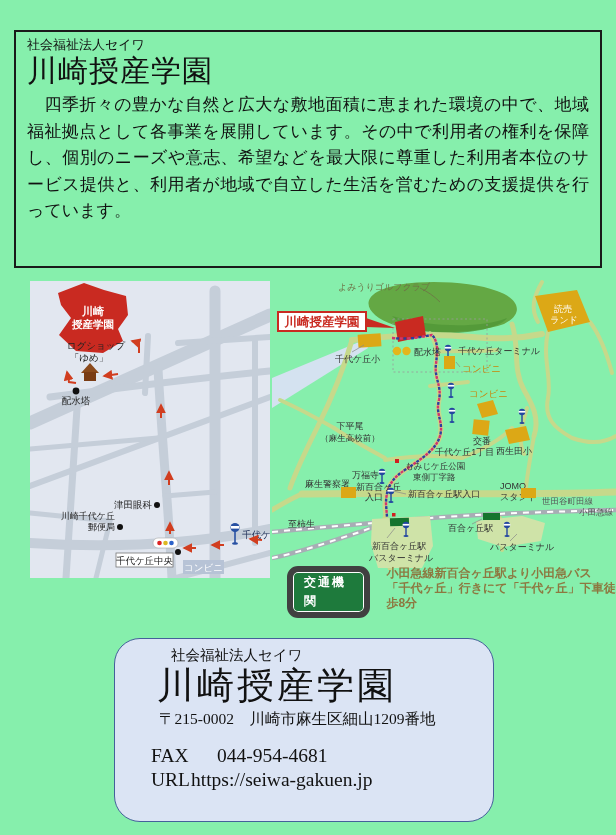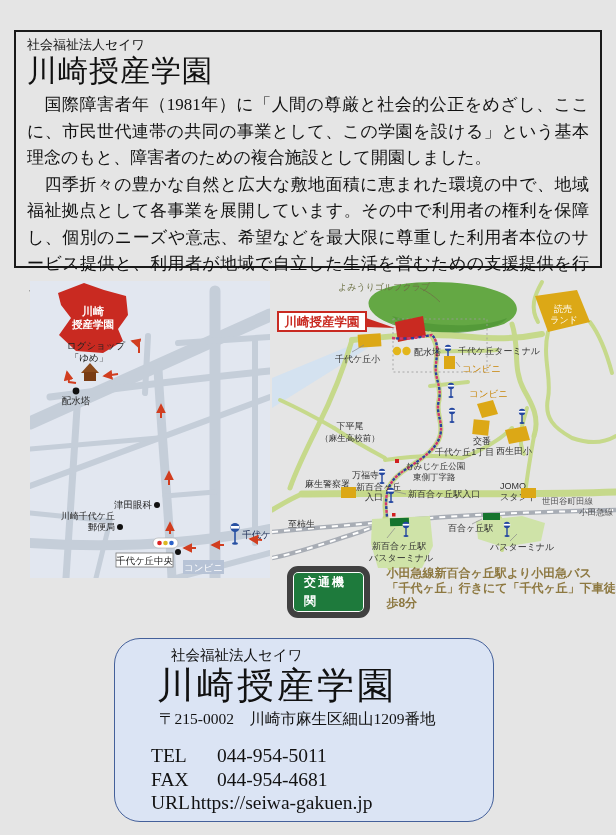--- a/index.html
+++ b/index.html
@@ -1,16 +1,16 @@
 <!DOCTYPE html>
 <html><head>
 <meta charset="utf-8">
 <style>
   html,body{margin:0;padding:0;background:#fff;}
-  .page{position:relative;width:616px;height:835px;background:#e5e5e5;overflow:hidden;
+  .page{position:relative;width:616px;height:835px;background:#86efac;overflow:hidden;
         font-family:"Liberation Sans","DejaVu Sans",sans-serif;color:#111;}
 
   
   .header-box{position:absolute;left:14px;top:30px;width:562px;height:222px;
               border:2px solid #1a1a1a;padding:4px 11px 8px 11px;
               font-family:"Liberation Serif","DejaVu Serif",serif;}
   .hb-org{font-size:13px;line-height:17px;}
   .hb-name{font-size:30px;line-height:36px;margin-bottom:3px;letter-spacing:1px;}
   .hb-p{font-size:17px;line-height:26.5px;margin:0;text-align:justify;}
 
@@ -41,21 +41,20 @@
   .cb-val-url{padding-left:0;}
 </style>
 </head>
 <body>
 
 <div class="page">
 
   <div class="header-box">
     <div class="hb-org">社会福祉法人セイワ</div>
     <div class="hb-name">川崎授産学園</div>
-    <p class="hb-p">　国際障害者年（1981年）に「人間の尊厳と社会的公正をめざし、ここに、市民世代連帯の共同の事業として、この学園を設ける」という基本理念のもと、障害者のための複合施設として開園しました。</p>
     <p class="hb-p">　四季折々の豊かな自然と広大な敷地面積に恵まれた環境の中で、地域福祉拠点として各事業を展開しています。その中で利用者の権利を保障し、個別のニーズや意志、希望などを最大限に尊重した利用者本位のサービス提供と、利用者が地域で自立した生活を営むための支援提供を行っています。</p>
   </div>
 
   <div class="left-map">
   <svg width="240" height="297" viewBox="0 0 240 297">
     <defs>
       <marker id="ah" viewBox="0 0 6 6" refX="5" refY="3" markerWidth="5" markerHeight="5" orient="auto">
         <path d="M0,0 L6,3 L0,6 Z" fill="#d13d1f"></path>
       </marker>
     </defs>
@@ -291,24 +290,20 @@
       <div>「千代ヶ丘」行きにて「千代ヶ丘」下車徒歩8分</div>
     </div>
   </div>
 
   <div class="contact-box">
     <div class="cb-org">社会福祉法人セイワ</div>
     <div class="cb-name">川崎授産学園</div>
     <div class="cb-addr">〒215-0002　川崎市麻生区細山1209番地</div>
     <div class="cb-rows">
       <div class="cb-row">
-        <span class="cb-lbl">TEL</span>
-        <span class="cb-val-tel">044-954-5011</span>
-      </div>
-      <div class="cb-row">
         <span class="cb-lbl">FAX</span>
         <span class="cb-val-tel">044-954-4681</span>
       </div>
       <div class="cb-row">
         <span class="cb-lbl">URL</span>
         <span class="cb-val-url">https://seiwa-gakuen.jp</span>
       </div>
     </div>
   </div>
 

